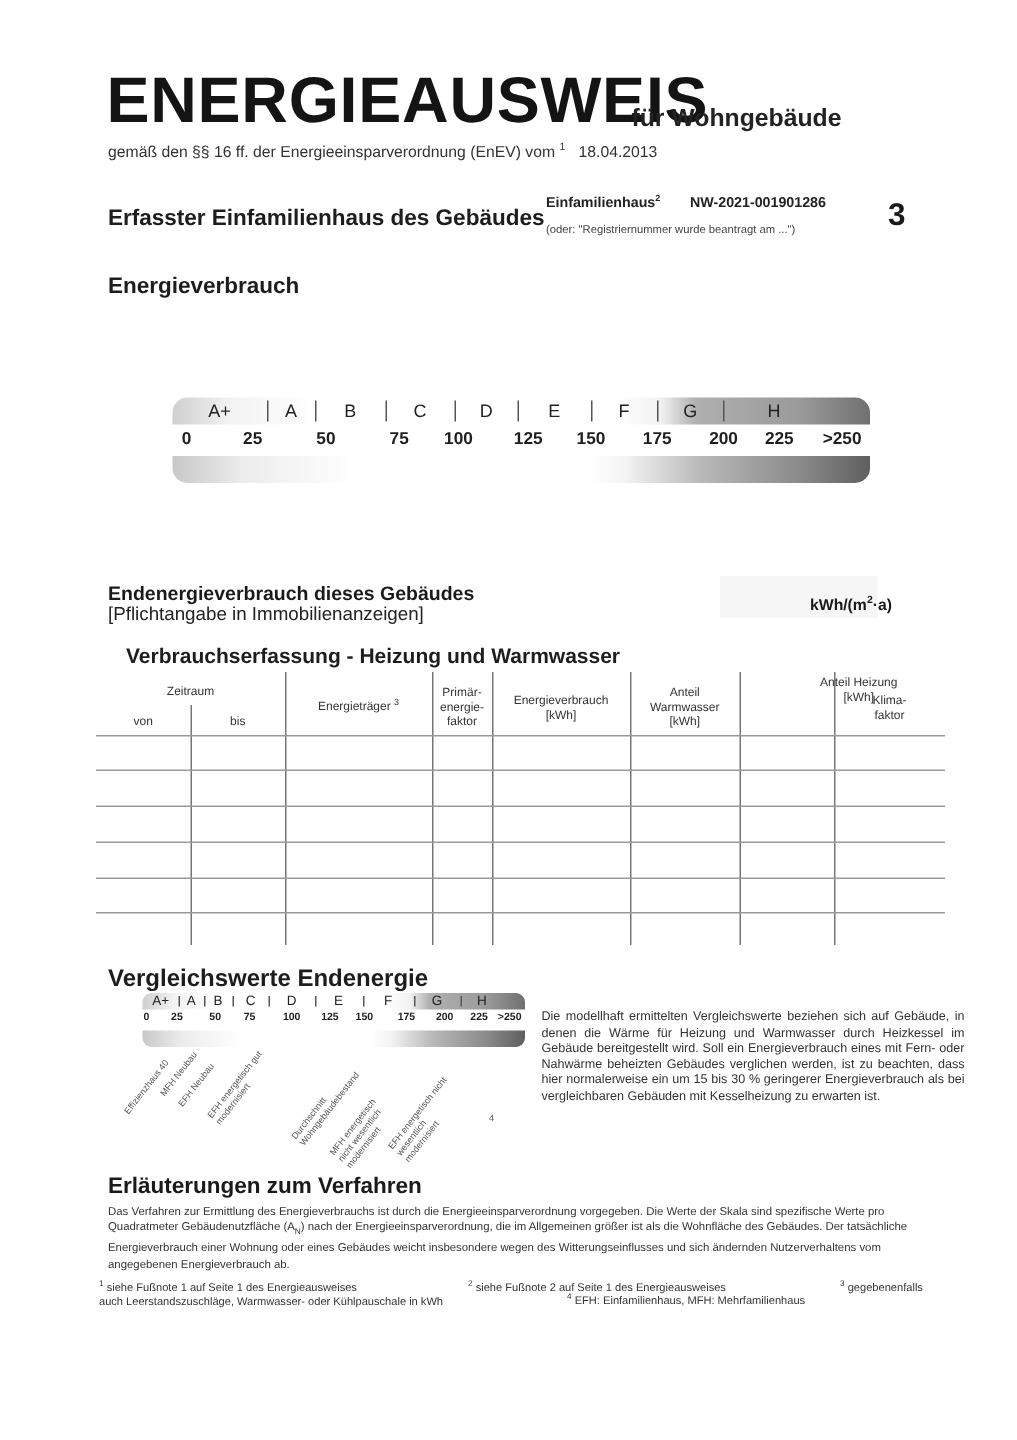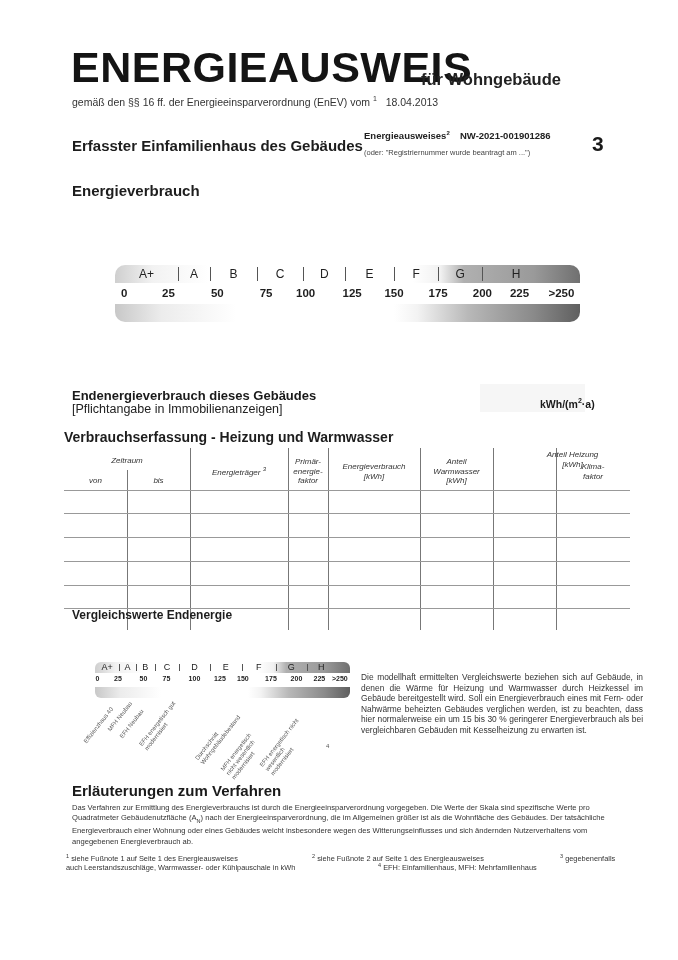--- a/index.html
+++ b/index.html
@@ -29,21 +29,21 @@
   .scale .tick { position: absolute; top: 2px; width: 1px; height: 14px; background: #555; }
   .scale .num { position: absolute; font-size: 11px; font-weight: bold; color: #1e1e1e; transform: translateX(-50%); white-space: nowrap; }
 
   .endenergie-title { left: 72px; top: 388px; font-size: 13px; font-weight: bold; }
   .endenergie-sub { left: 72px; top: 402px; font-size: 12.5px; color: #222; }
   .value-field { left: 480px; top: 384px; width: 105px; height: 28px; background: #f6f6f6; }
   .unit { left: 540px; top: 397px; font-size: 10.5px; font-weight: bold; }
   .unit sup { font-size: 7px; }
 
   
-  .tbl { left: 64px; top: 448px; width: 566px; height: 182px; font-style: italic; }
+  .tbl { left: 64px; top: 448px; width: 566px; height: 182px; }
   .tbl .v { position: absolute; width: 1px; background: #777; }
   .tbl .h { position: absolute; height: 1px; background: #999; left: 0; right: 0; }
   .tbl .hd { position: absolute; font-size: 8px; color: #333; text-align: center; line-height: 9.5px; }
   .tbl .hd sup { font-size: 6px; }
 
   .rotlbl { position: absolute; font-size: 6px; color: #555; transform-origin: left bottom; transform: rotate(-52deg); white-space: nowrap; line-height: 7px; }
 
   .vgl-text { left: 361px; top: 672px; width: 282px; font-size: 8.4px; color: #333; line-height: 10.5px; text-align: justify; }
   .erl-title { left: 72px; top: 782px; font-size: 15px; font-weight: bold; }
   .erl-text { left: 72px; top: 803px; width: 560px; font-size: 7.6px; color: #333; line-height: 10.4px; }
@@ -56,21 +56,21 @@
 <div class="abs title">ENERGIEAUSWEIS</div>
 <div class="abs subtitle">für Wohngebäude</div>
 <div class="abs legal">
   <span>gemäß den §§ 16 ff. der Energieeinsparverordnung (EnEV) vom</span>
   <sup>1</sup>
   &nbsp;&nbsp;<span>18.04.2013</span>
 </div>
 
 <div class="abs h-section" style="left:72px; top:137px;">Erfasster Einfamilienhaus des Gebäudes</div>
 <div class="abs reg-label">
-  <span>Energieausweises</span><sup style="font-size:6px">2</sup>
+  <span>Einfamilienhaus</span><sup style="font-size:6px">2</sup>
 </div>
 <div class="abs reg-value">NW-2021-001901286</div>
 <div class="abs reg-note">(oder: "Registriernummer wurde beantragt am ...")</div>
 <div class="abs page-num">3</div>
 
 <div class="abs h-section" style="left:72px; top:182px;">Energieverbrauch</div>
 
 <div class="scale" id="scale-main" style="left:115px; top:265px; width:465px; height:57px;">
   <div class="band top"></div>
   <div class="band bottom"></div>
@@ -104,21 +104,21 @@
     <div class="num" style="left: 446.4px; top: 22px; font-size: 11.5px;">&gt;250</div>
   </div>
 
 <div class="abs endenergie-title">Endenergieverbrauch dieses Gebäudes</div>
 <div class="abs endenergie-sub">[Pflichtangabe in Immobilienanzeigen]</div>
 <div class="abs value-field"></div>
 <div class="abs unit">
   <span>kWh/(m</span><sup>2</sup><span>·a)</span>
 </div>
 
-<div class="abs h-section" style="left:64px; top:429px; font-size:14px;">Verbrauchserfassung - Heizung und Warmwasser</div>
+<div class="abs h-section" style="left:84px; top:429px; font-size:14px;">Verbrauchserfassung - Heizung und Warmwasser</div>
 
 <div class="abs tbl">
 
   <div class="v" style="left:63px; top:22px; height:160px;"></div>
   <div class="v" style="left:126px; top:0; height:182px;"></div>
   <div class="v" style="left:224px; top:0; height:182px;"></div>
   <div class="v" style="left:264px; top:0; height:182px;"></div>
   <div class="v" style="left:356px; top:0; height:182px;"></div>
   <div class="v" style="left:429px; top:0; height:182px;"></div>
   <div class="v" style="left:492px; top:0; height:182px;"></div>
@@ -154,21 +154,21 @@
     <div>Anteil Heizung</div>
     <div>[kWh]</div>
   </div>
   <div class="hd" style="left:492px; width:74px; top:14px;">
     <div>Klima-</div>
     <div>faktor</div>
   </div>
   <div id="tbl-rows"></div>
 </div>
 
-<div class="abs h-section" style="left:72px; top:608px; font-size:12px;">Vergleichswerte Endenergie</div>
+<div class="abs h-section" style="left:72px; top:644px; font-size:16px;">Vergleichswerte Endenergie</div>
 
 <div class="scale" id="scale-small" style="left:95px; top:662px; width:255px; height:36px;">
   <div class="band top" style="height:11px; border-radius:6px 6px 0 0;"></div>
   <div class="band bottom" style="height:11px; border-radius:0 0 6px 6px;"></div>
 <div class="cls" style="left: 0px; width: 24.225px; height: 11px; line-height: 11px; font-size: 9px;">A+</div>
     <div class="cls" style="left: 24.225px; width: 16.575px; height: 11px; line-height: 11px; font-size: 9px;">A</div>
     <div class="tick" style="left: 24.225px; height: 7px;"></div>
     <div class="cls" style="left: 40.8px; width: 19.125px; height: 11px; line-height: 11px; font-size: 9px;">B</div>
     <div class="tick" style="left: 40.8px; height: 7px;"></div>
     <div class="cls" style="left: 59.925px; width: 24.225px; height: 11px; line-height: 11px; font-size: 9px;">C</div>

